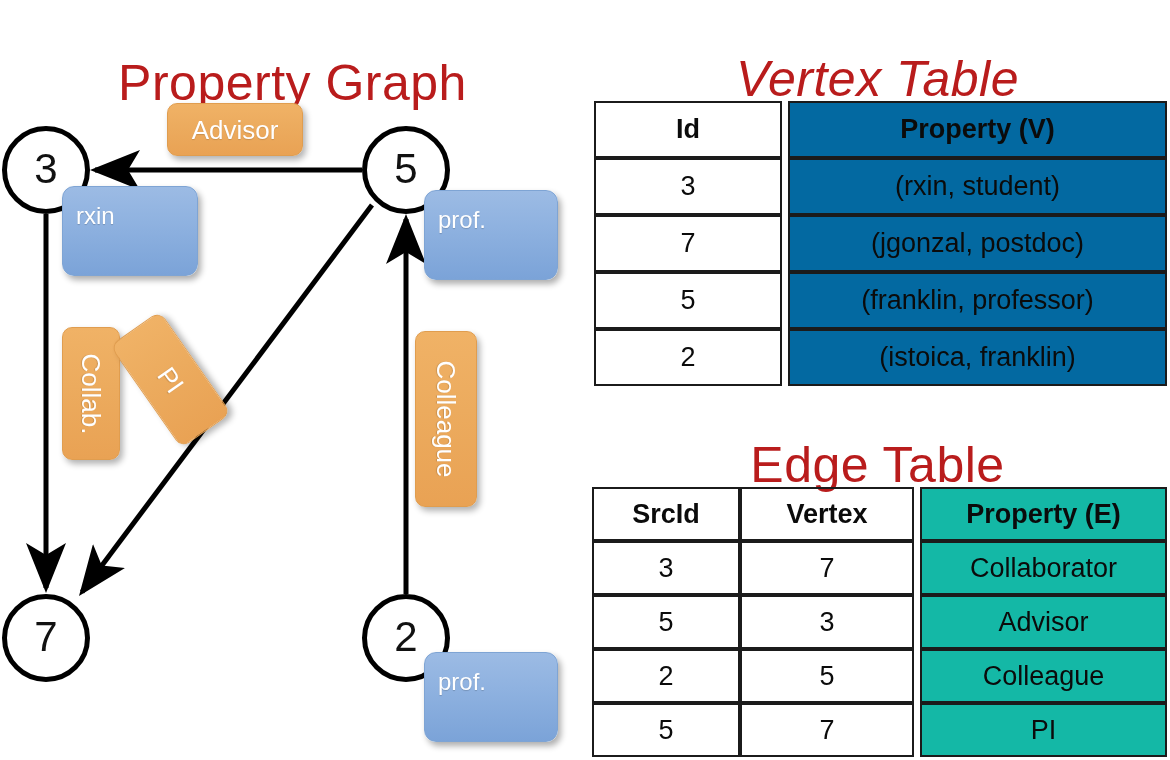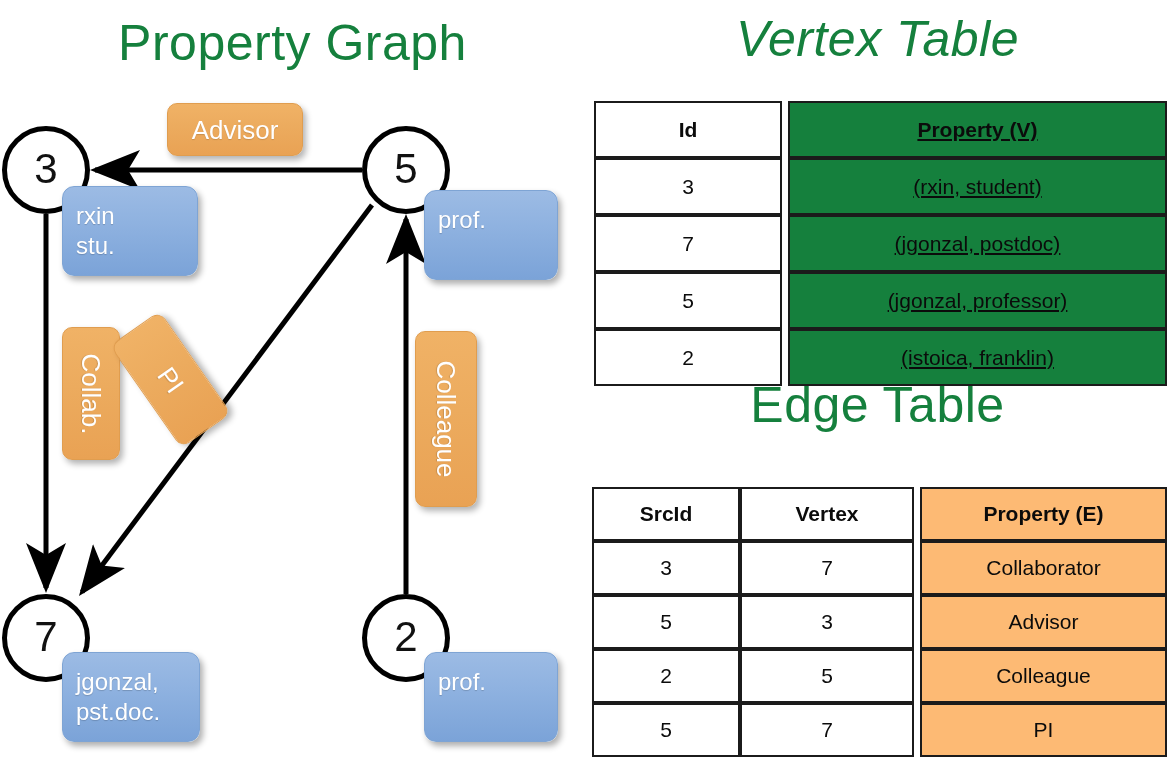--- a/index.html
+++ b/index.html
@@ -17,27 +17,28 @@
     color: #000000;
   }
 
   
   .title {
     position: absolute;
     font-weight: 400;
     font-size: 50px;
     line-height: 1;
     letter-spacing: 0.5px;
-    color: #15803d;
+    color: #b91c1c;
     white-space: nowrap;
     text-align: center;
+    margin-top: 40px;
   }
   #title-property-graph { left: 0px;   top: 18px;  width: 585px; }
   #title-vertex-table   { left: 585px; top: 14px;  width: 585px; font-style: italic; }
-  #title-edge-table     { left: 585px; top: 380px; width: 585px; }
+  #title-edge-table     { left: 585px; top: 400px; width: 585px; }
 
   
   #graph-canvas {
     position: absolute;
     left: 0; top: 0;
     width: 585px; height: 760px;
   }
   #graph-svg { position: absolute; left: 0; top: 0; }
 
   
@@ -118,33 +119,33 @@
     transform: rotate(-35deg);
   }
   #label-pi > span { transform: rotate(90deg); }
 
   
   .tbl {
     position: absolute;
     border-collapse: separate;
     border-spacing: 0;
     table-layout: fixed;
-    font-size: 21px;
+    font-size: 27px;
   }
   .tbl td, .tbl th {
     border: 2px solid #1b1b1b;
     text-align: center;
     font-weight: 400;
     padding: 0;
     box-sizing: border-box;
     color: #0b0b0b;
   }
   .tbl .hdr { font-weight: 700; }
-  .cell-blue   { background: #15803d; text-decoration: underline; }
-  .cell-orange { background: #fdba74; }
+  .cell-blue   { background: #0369a1; }
+  .cell-orange { background: #14b8a6; }
   .spacer-col { border: none !important; background: transparent !important; width: 6px; }
 
   #vertex-table { left: 594px; top: 101px; width: 573px; }
   #vertex-table td { height: 57px; }
   #vertex-table .c-id   { width: 188px; }
   #vertex-table .c-prop { width: 379px; }
 
   #edge-table { left: 592px; top: 487px; width: 575px; }
   #edge-table td { height: 54px; }
   #edge-table .c-src  { width: 148px; }
@@ -188,29 +189,24 @@
     </div>
     <div class="node-circle" id="node-7">
       <span>7</span>
     </div>
     <div class="node-circle" id="node-2">
       <span>2</span>
     </div>
 
     <div class="prop-box" id="prop-3">
       <span class="ln">rxin</span>
-      <span class="ln">stu.</span>
     </div>
     <div class="prop-box" id="prop-5">
       <span class="ln">prof.</span>
     </div>
-    <div class="prop-box" id="prop-7">
-      <span class="ln">jgonzal,</span>
-      <span class="ln">pst.doc.</span>
-    </div>
     <div class="prop-box" id="prop-2">
       <span class="ln">prof.</span>
     </div>
 
     <div class="edge-label" id="label-advisor">
       <span>Advisor</span>
     </div>
     <div class="edge-label" id="label-collab">
       <span>Collab.</span>
     </div>
@@ -235,21 +231,21 @@
         <td class="c-prop cell-blue">(rxin, student)</td>
       </tr>
       <tr>
         <td class="c-id">7</td>
         <td class="spacer-col"></td>
         <td class="c-prop cell-blue">(jgonzal, postdoc)</td>
       </tr>
       <tr>
         <td class="c-id">5</td>
         <td class="spacer-col"></td>
-        <td class="c-prop cell-blue">(jgonzal, professor)</td>
+        <td class="c-prop cell-blue">(franklin, professor)</td>
       </tr>
       <tr>
         <td class="c-id">2</td>
         <td class="spacer-col"></td>
         <td class="c-prop cell-blue">(istoica, franklin)</td>
       </tr>
     </tbody>
   </table>
 
   <table class="tbl" id="edge-table">

